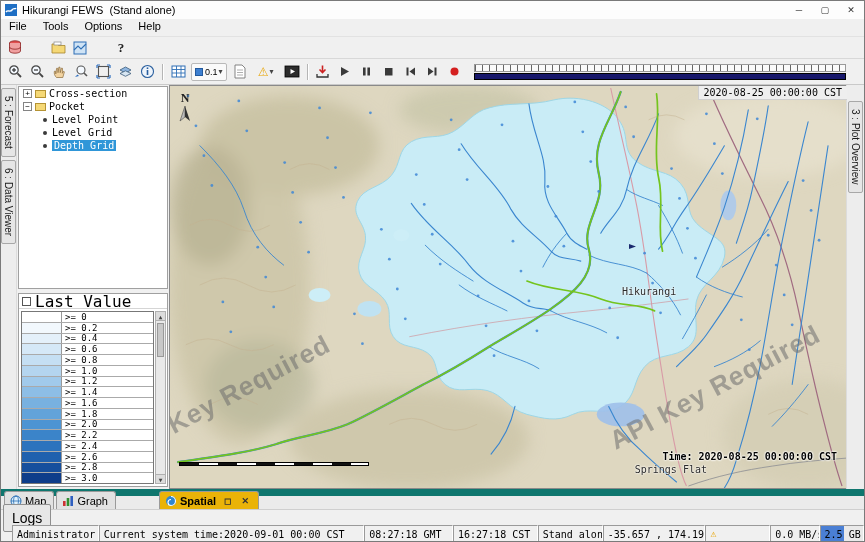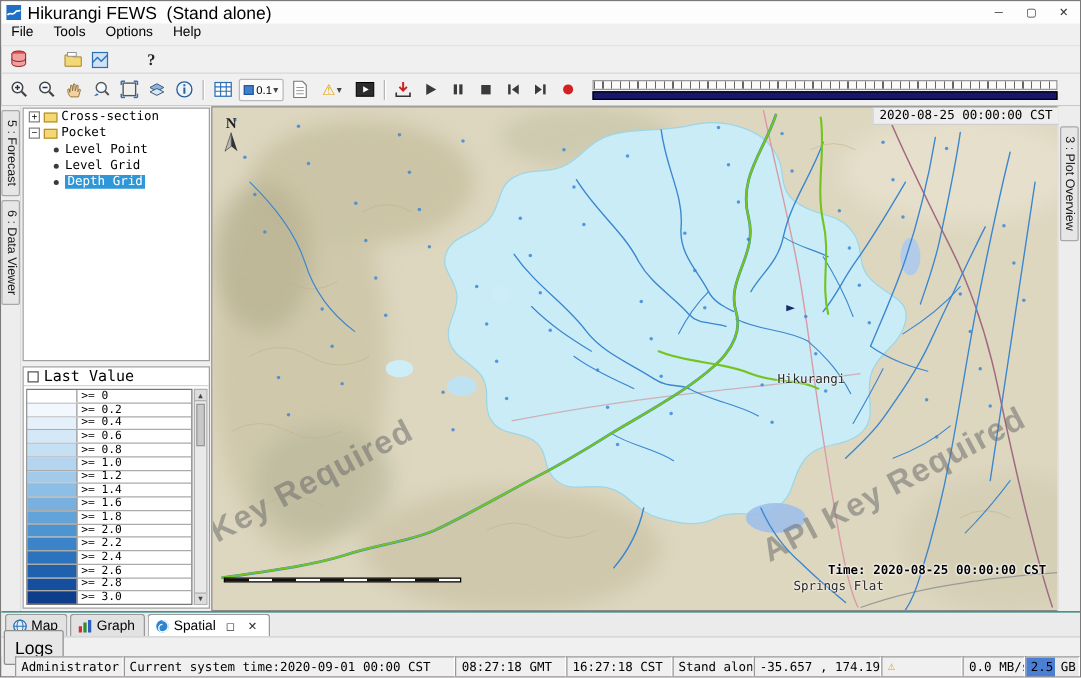--- a/index.html
+++ b/index.html
@@ -5,21 +5,21 @@
   html,body{margin:0;padding:0;background:#d7d7d7;}
   *{box-sizing:border-box;}
   #window{position:relative;width:865px;height:542px;background:#f0f0f0;
     font-family:"Liberation Sans",sans-serif;font-size:11px;color:#000;
     border:1px solid #7a7a7a;overflow:hidden;user-select:none;}
   .band{position:absolute;left:0;right:0;}
 
   
   .titlebar{top:0;height:18px;background:#fdfdfd;display:flex;align-items:center;padding-left:4px;}
   .app-icon{width:12px;height:12px;margin-right:5px;flex:0 0 auto;}
-  .title-text{font-size:14px;white-space:pre;}
+  .title-text{font-size:11px;white-space:pre;}
   .win-btns{margin-left:auto;display:flex;height:100%;}
   .win-btn{width:26px;display:flex;align-items:center;justify-content:center;font-size:9px;color:#333;}
 
   
   .menubar{top:18px;height:18px;background:#f0f0f0;display:flex;border-bottom:1px solid #e2e2e2;}
   .menu-item{padding:1px 8px;}
 
   
   .toolbar1{top:36px;height:22px;display:flex;align-items:center;padding-left:3px;border-bottom:1px solid #d8d8d8;}
   .toolbar2{top:58px;height:26px;display:flex;align-items:center;padding-left:3px;border-bottom:1px solid #c9c9c9;}
@@ -49,21 +49,21 @@
     font-family:"DejaVu Sans Mono",monospace;font-size:10px;}
   .trow{height:13px;display:flex;align-items:center;white-space:nowrap;}
   .expander{width:9px;height:9px;border:1px solid #848484;background:#fff;display:flex;align-items:center;justify-content:center;
     font-size:8px;line-height:7px;margin:0 3px 0 4px;flex:0 0 auto;font-family:"Liberation Sans",sans-serif;}
   .folder{width:11px;height:8px;background:#f5d876;border:1px solid #b59334;margin-right:3px;flex:0 0 auto;}
   .bullet{width:4px;height:4px;border-radius:50%;background:#3a3a3a;margin:0 5px 0 24px;flex:0 0 auto;}
   .tsel{background:#2f96d8;color:#fff;padding:0 2px;}
 
   .legend-box{position:absolute;left:1px;right:1px;top:208px;bottom:2px;background:#fff;border:1px solid #a0a0a0;
     font-family:"DejaVu Sans Mono",monospace;font-size:9px;}
-  .legend-head{height:15px;display:flex;align-items:center;padding-left:3px;border-bottom:1px solid #d5d5d5;font-size:12px;}
+  .legend-head{height:15px;display:flex;align-items:center;padding-left:3px;border-bottom:1px solid #d5d5d5;font-size:16px;}
   .cbx{width:9px;height:9px;border:1px solid #555;background:#fff;margin-right:4px;flex:0 0 auto;}
   .legend-table{position:absolute;left:2px;right:13px;top:17px;bottom:2px;border:1px solid #777;display:flex;flex-direction:column;}
   .lrow{flex:1;display:flex;align-items:stretch;border-bottom:1px solid #aaa;min-height:0;}
   .lrow:last-child{border-bottom:none;}
   .sw{width:40px;border-right:1px solid #999;flex:0 0 auto;}
   .lab{display:flex;align-items:center;padding-left:3px;}
   .legend-sb{position:absolute;right:1px;top:17px;bottom:2px;width:11px;background:#e9e9e9;border:1px solid #b0b0b0;
     display:flex;flex-direction:column;align-items:center;font-size:6px;color:#444;}
   .sb-btn{width:100%;height:9px;background:#dcdcdc;border-bottom:1px solid #b0b0b0;text-align:center;line-height:9px;}
   .sb-btn.bottom{margin-top:auto;border-top:1px solid #b0b0b0;border-bottom:none;}
@@ -80,24 +80,24 @@
   .map-time{position:absolute;z-index:6;right:10px;bottom:26px;font-family:"DejaVu Sans Mono",monospace;font-weight:bold;font-size:10px;
     color:#000;text-shadow:0 0 2px #fff,0 0 2px #fff,0 0 2px #fff;}
   .scalebar{position:absolute;z-index:6;left:9px;bottom:22px;width:210px;font-family:"DejaVu Sans Mono",monospace;font-size:9px;color:#111;}
   .scale-ticks{position:relative;height:10px;}
   .scale-ticks span{position:absolute;top:0;text-shadow:0 0 2px #fff;}
   .scale-strip{width:190px;height:4px;border:1px solid #000;margin-top:1px;
     background:repeating-linear-gradient(90deg,#111 0,#111 19px,#fff 19px,#fff 38px);}
   .marker{position:absolute;z-index:5;}
 
   
-  .tabbar{top:488px;height:20px;background:#ebebeb;border-top:1px solid #0f766e;display:flex;align-items:flex-end;padding-left:3px;}
+  .tabbar{top:488px;height:20px;background:#ebebeb;border-top:7px solid #0f766e;display:flex;align-items:flex-end;padding-left:3px;}
   .btab{display:flex;align-items:center;gap:3px;padding:2px 7px 2px 5px;border:1px solid #9a9a9a;border-bottom:none;
     background:#e2e2e2;border-radius:3px 3px 0 0;margin-right:2px;height:18px;}
-  .btab.active{background:#ffffff;font-weight:normal;}
+  .btab.active{background:#eab308;font-weight:bold;margin-left:41px;}
   .pane-btn{font-size:9px;color:#333;margin-left:3px;padding:0 2px;}
 
   .logsrow{top:508px;height:16px;background:#f0f0f0;border-top:1px solid #cfcfcf;display:flex;align-items:center;padding-left:2px;}
   .logs-btn{height:28px;font-size:14px;padding:0 8px;border:1px solid #8f8f8f;background:#e7e7e7;border-radius:2px;display:flex;align-items:center;}
 
   .statusbar{top:524px;height:18px;display:flex;font-family:"DejaVu Sans Mono",monospace;font-size:10px;padding-left:11px;}
   .scell{border:1px solid;border-color:#9a9a9a #ffffff #ffffff #9a9a9a;background:#f0f0f0;display:flex;align-items:center;
     padding:0 4px;white-space:nowrap;overflow:hidden;}
   .s1{width:88px;} .s2{width:270px;} .s3{width:90px;} .s4{width:86px;} .s5{width:66px;}
   .s6{width:104px;} .s7{width:66px;} .s8{width:50px;} .s9{width:45px;background:linear-gradient(90deg,#4a7fd4 0 55%,#e9e9e9 55%);}
@@ -560,21 +560,21 @@
       <div class="datetime-stamp">2020-08-25 00:00:00 CST</div>
       <div class="north">
         <div>N</div>
         <svg width="12" height="16" viewBox="0 0 12 16">
           <path d="M6,0 L11,15 L6,11 Z" fill="#333"></path>
             <path d="M6,0 L1,15 L6,11 Z" fill="#bbb" stroke="#333" stroke-width=".5"></path>
         </svg>
       </div>
       <div class="wm" style="left:-62px;top:296px;">API Key Required</div>
       <div class="wm" style="left:428px;top:286px;">API Key Required</div>
-      <div class="town" style="left:452px;top:200px;margin-top:12px;">Hikurangi</div>
+      <div class="town" style="left:452px;top:200px;">Hikurangi</div>
       <div class="town" style="right:140px;bottom:13px;">Springs Flat</div>
       <svg class="marker" style="left:458px;top:158px;" width="9" height="13" viewBox="0 0 9 13">
         <path d="M1,13 V0 l7,2.5 -7,2.5" fill="#1a2a6e"></path>
       </svg>
       <div class="scalebar">
         <div class="scale-strip"></div>
       </div>
       <div class="map-time">Time: 2020-08-25 00:00:00 CST</div>
     </div>
 

